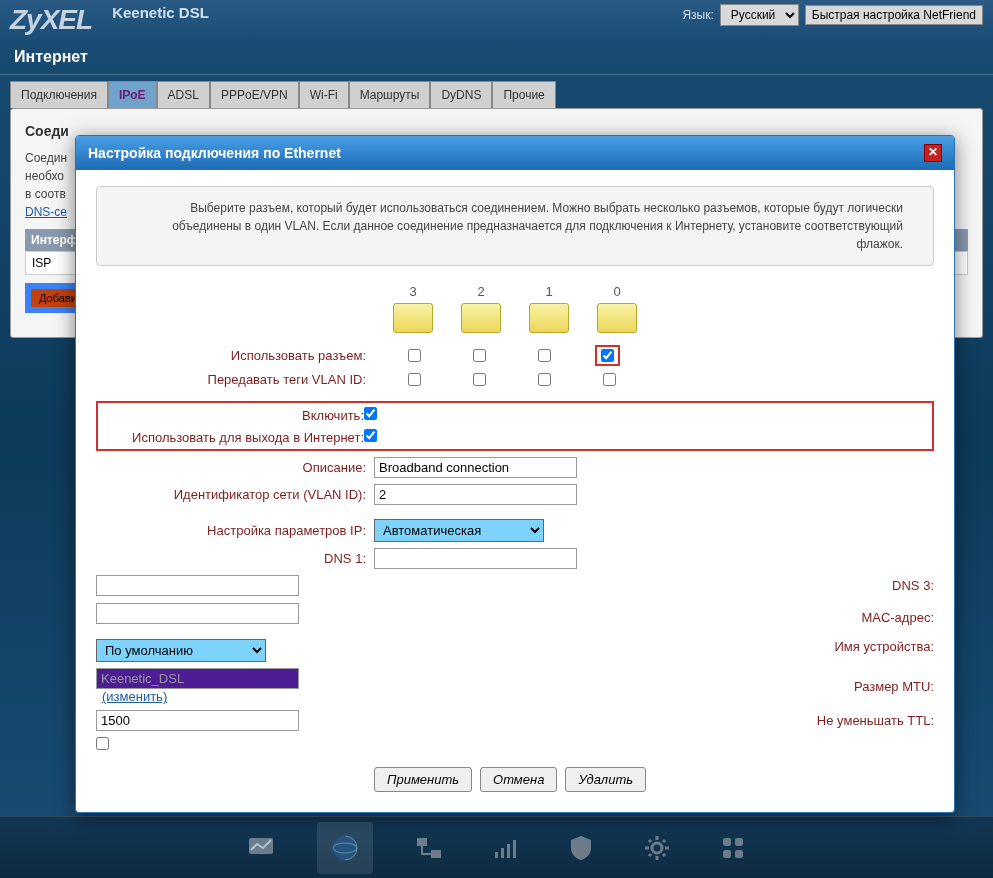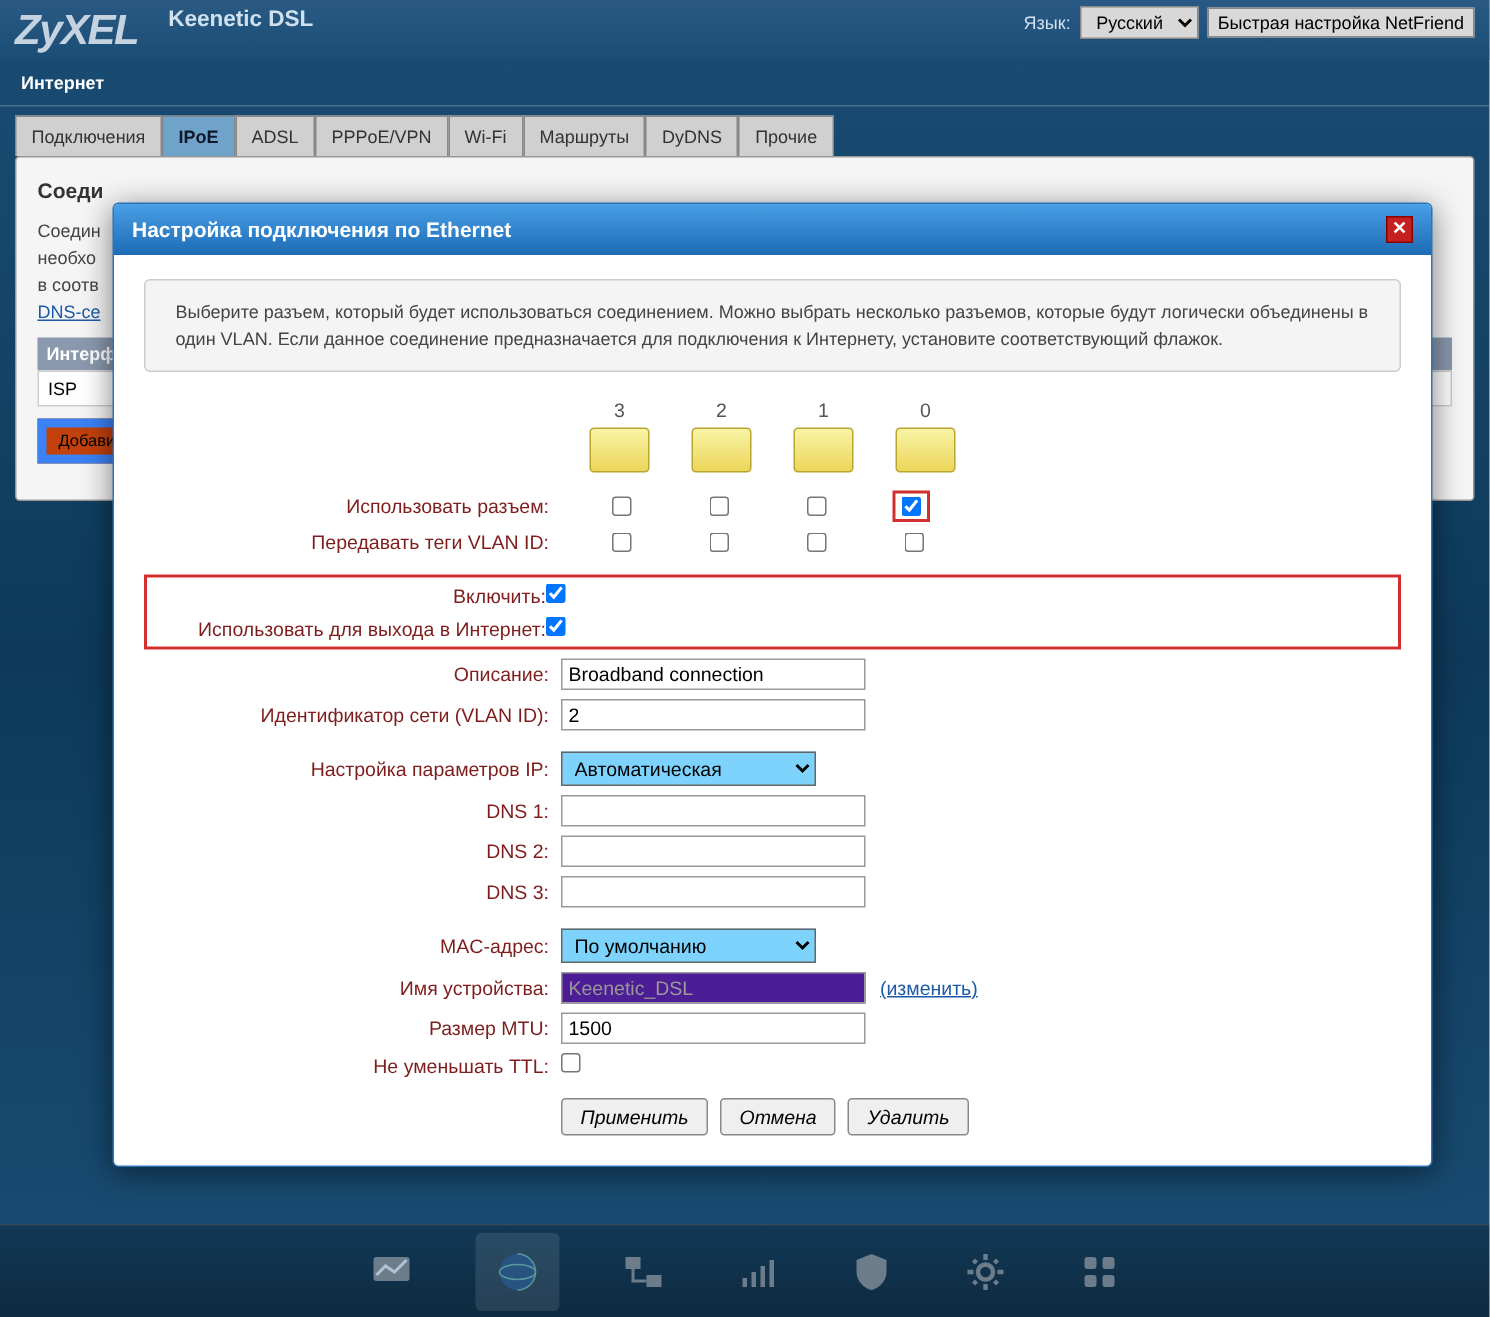--- a/index.html
+++ b/index.html
@@ -42,21 +42,21 @@
 }
 .lang-select, .netfriend-btn {
   background: #d8d8d8;
   border: 1px solid #888;
   padding: 2px 6px;
   font-size: 12px;
   cursor: pointer;
 }
 .section-title {
   color: #fff;
-  font-size: 12px;
+  font-size: 16px;
   font-weight: bold;
   padding: 8px 14px;
   border-bottom: 1px solid rgba(255,255,255,0.2);
 }
 .tabs {
   display: flex;
   padding: 0 10px;
   margin-top: 6px;
   gap: 0;
 }
@@ -64,21 +64,21 @@
   padding: 6px 10px;
   background: #d0d0d0;
   border: 1px solid #888;
   border-bottom: none;
   font-size: 12px;
   color: #333;
   cursor: pointer;
 }
 .tab.active {
   background: #6fa3c9;
-  color: #0f172a;
+  color: #701a75;
   font-weight: bold;
 }
 .content-panel {
   margin: 0 10px;
   background: #f5f5f5;
   border: 1px solid #999;
   border-radius: 3px;
   padding: 14px;
 }
 .panel-heading {
@@ -153,25 +153,26 @@
   cursor: pointer;
   font-weight: bold;
 }
 .modal-body {
   padding: 16px 20px 20px 20px;
 }
 .info-box {
   background: #f4f4f4;
   border: 1px solid #ccc;
   border-radius: 4px;
-  padding: 12px 20px;
+  padding: 12px 30px;
   font-size: 12px;
   color: #444;
   line-height: 1.5;
   margin-bottom: 18px;
+  text-align: right;
 }
 .port-row {
   display: flex;
   justify-content: center;
   gap: 24px;
 }
 .port-col {
   width: 44px;
   display: flex;
   flex-direction: column;
@@ -388,21 +389,20 @@
 
       <div class="lbl">Идентификатор сети (VLAN ID):</div>
       <div><input class="txt-inp" value="2" style=""></div>
 
       <div class="lbl" style="margin-top:8px;">Настройка параметров IP:</div>
       <div style="margin-top:8px;"><select class="sel-inp"><option>Автоматическая</option></select></div>
 
       <div class="lbl">DNS 1:</div>
       <div><input class="txt-inp" value="" style=""></div>
 
-      <div class="lbl">DNS 2:</div>
       <div><input class="txt-inp" value="" style=""></div>
 
       <div class="lbl">DNS 3:</div>
       <div><input class="txt-inp" value="" style=""></div>
 
       <div class="lbl" style="margin-top:8px;">MAC-адрес:</div>
       <div style="margin-top:8px;"><select class="sel-inp"><option>По умолчанию</option></select></div>
 
       <div class="lbl">Имя устройства:</div>
       <div>

